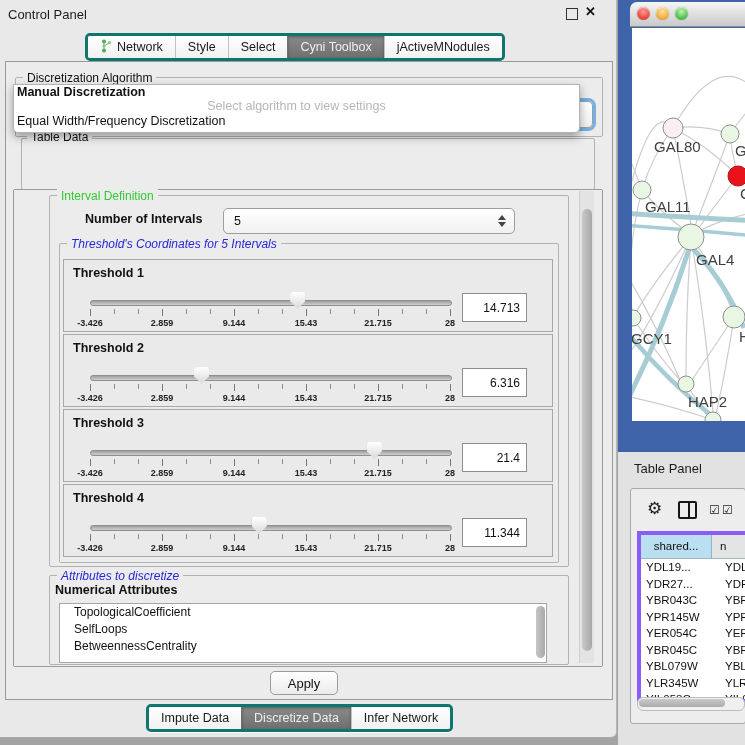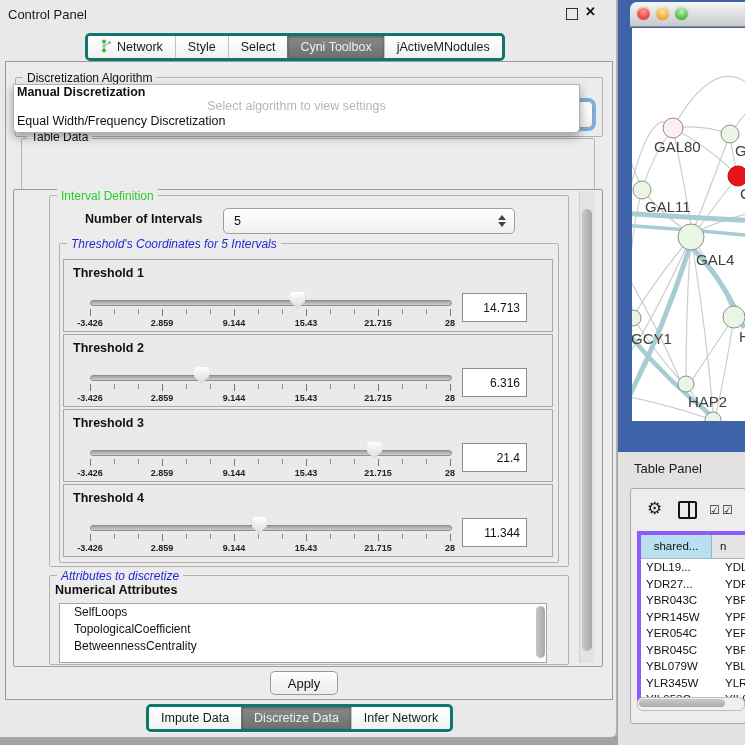--- a/index.html
+++ b/index.html
@@ -285,22 +285,22 @@
             <div class="thr-handle" style="left: 187.7px;"></div>
             <input class="thr-value" value="11.344" style="">
           </div>
         </div>
 
       <div class="group" style="left:43px;top:513px;width:518px;height:88px;"></div>
       <div class="group-title blue" style="left:51px;top:507px;">Attributes to discretize</div>
       <div class="blabel" style="left:49px;top:521px;">Numerical Attributes</div>
       <div id="attr-list">
 
-      <div class="attr-item">SelfLoops</div>
-          <div class="attr-item">TopologicalCoefficient</div>
+      <div class="attr-item">TopologicalCoefficient</div>
+          <div class="attr-item">SelfLoops</div>
           <div class="attr-item">BetweennessCentrality</div>
           <div id="attr-scroll"></div>
         </div>
 
       <div id="main-scroll">
           <div class="thumb"></div>
         </div>
 
       <div id="apply-btn">Apply</div>
     </div>

